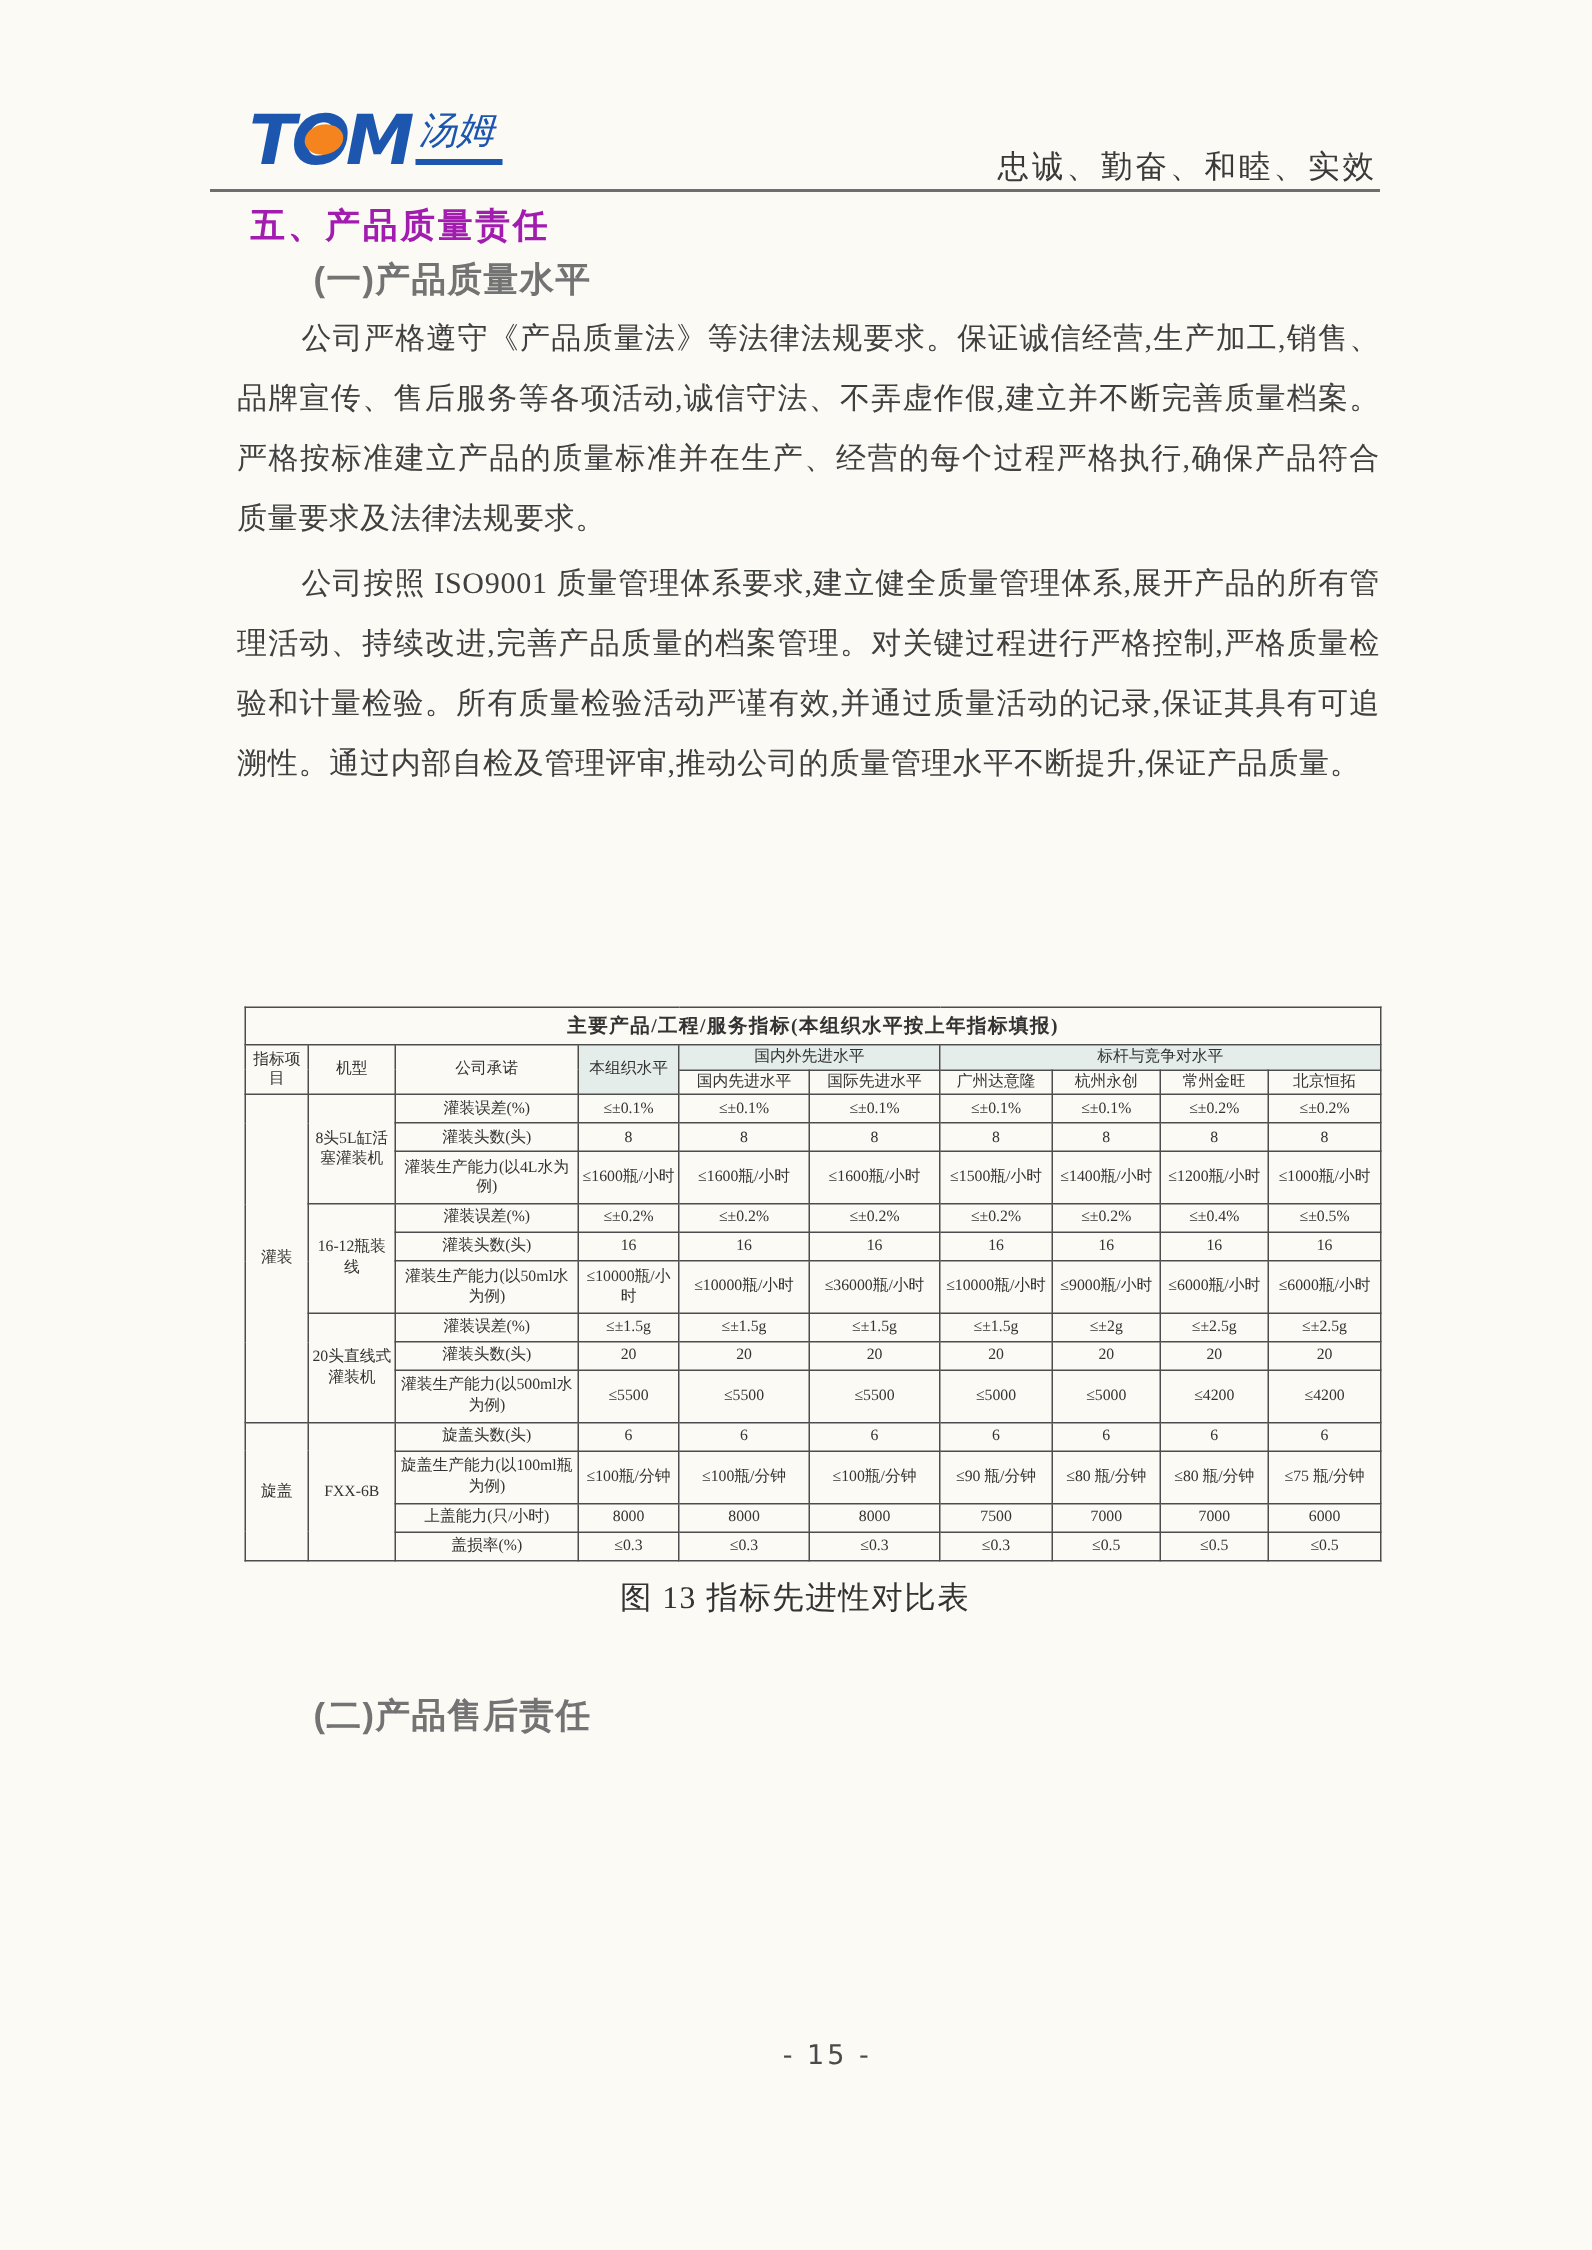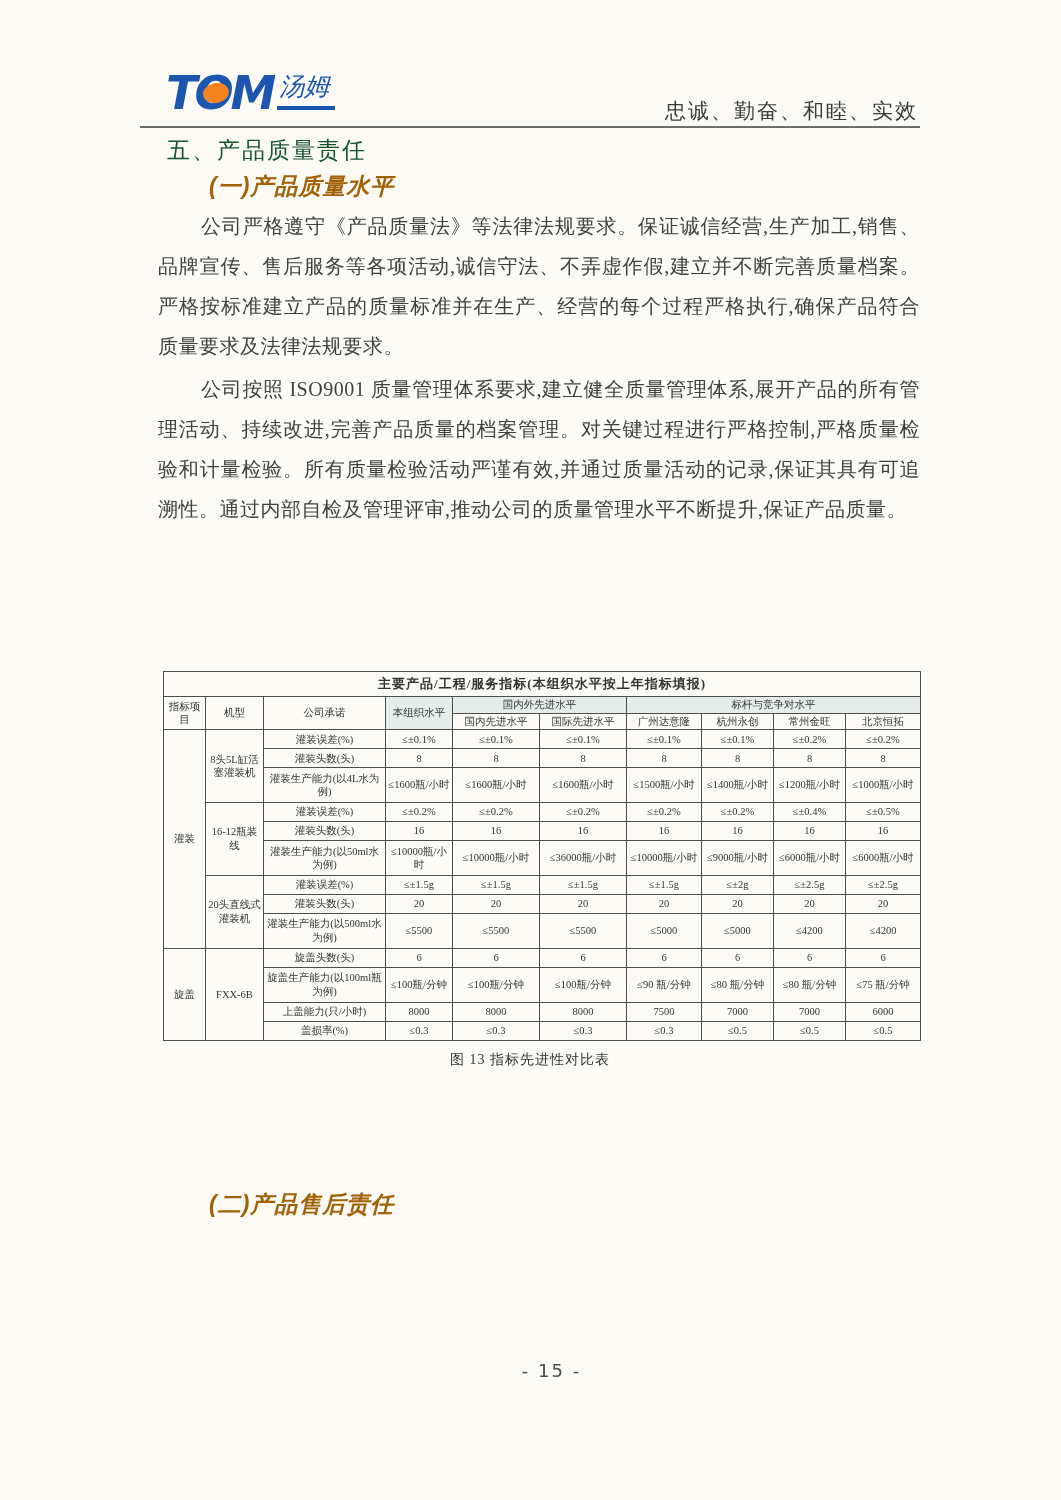--- a/index.html
+++ b/index.html
@@ -27,29 +27,29 @@
   }
   .slogan {
     position:absolute; right:143px; top:97px; font-size:21px; color:#3a3a3a;
     letter-spacing:2px;
   }
   .rule { position:absolute; left:140px; right:141px; top:126px; border-top:2px solid #6e6e6e; }
 
   
   .h-main {
     position:absolute; left:167px; top:135px;
-    font-family:"Liberation Sans", sans-serif; font-weight:normal;
-    font-size:23px; color:#14532d; letter-spacing:2px;
+    font-family:"Liberation Sans", sans-serif; font-weight:bold;
+    font-size:23px; color:#a21caf; letter-spacing:2px;
   }
   .h-sub { 
     position:absolute; font-family:"Liberation Sans", sans-serif; font-weight:bold;
-    font-size:23px; color:#a16207; letter-spacing:1px;font-style:italic;
+    font-size:23px; color:#737373; letter-spacing:1px;
   }
   #s1-sub { left:209px; top:171px; }
-  #s2-sub { left:209px; top:1189px;text-align:center; }
+  #s2-sub { left:209px; top:1128px;text-align:center; }
   .para {
     position:absolute; left:158px; width:762px;
     font-size:20px; line-height:40px; letter-spacing:0.5px;
     text-align:justify; text-indent:43px; color:#404040;
   }
   #p1 { top:206px; }
   #p2 { top:369px; }
   #p3 { top:576px; }
   #p4 { top:1173px; }
 
@@ -64,21 +64,21 @@
     font-size:10.5px; line-height:1.3; color:#333; padding:1px 2px;
     overflow:hidden;
   }
   .ind-table .t-title { font-weight:bold; font-size:13px; letter-spacing:1px; height:22px; }
   .ind-table .tint { background:#e4ede9; }
   .ind-table .cat, .ind-table .model { color:#333; }
 
   
   .caption {
     position:absolute; left:140px; width:780px; top:1051px; text-align:center;
-    font-size:14px; color:#333; letter-spacing:1px;
+    font-size:21px; color:#333; letter-spacing:1px;
   }
   .pagenum {
     position:absolute; left:0; width:1061px; top:1360px; text-align:center;
     font-family:"DejaVu Sans", sans-serif; font-size:18px; color:#4a4a4a; letter-spacing:2px;padding-left:21px;
   }
 </style>
 </head>
 <body>
 
 <div class="page">

